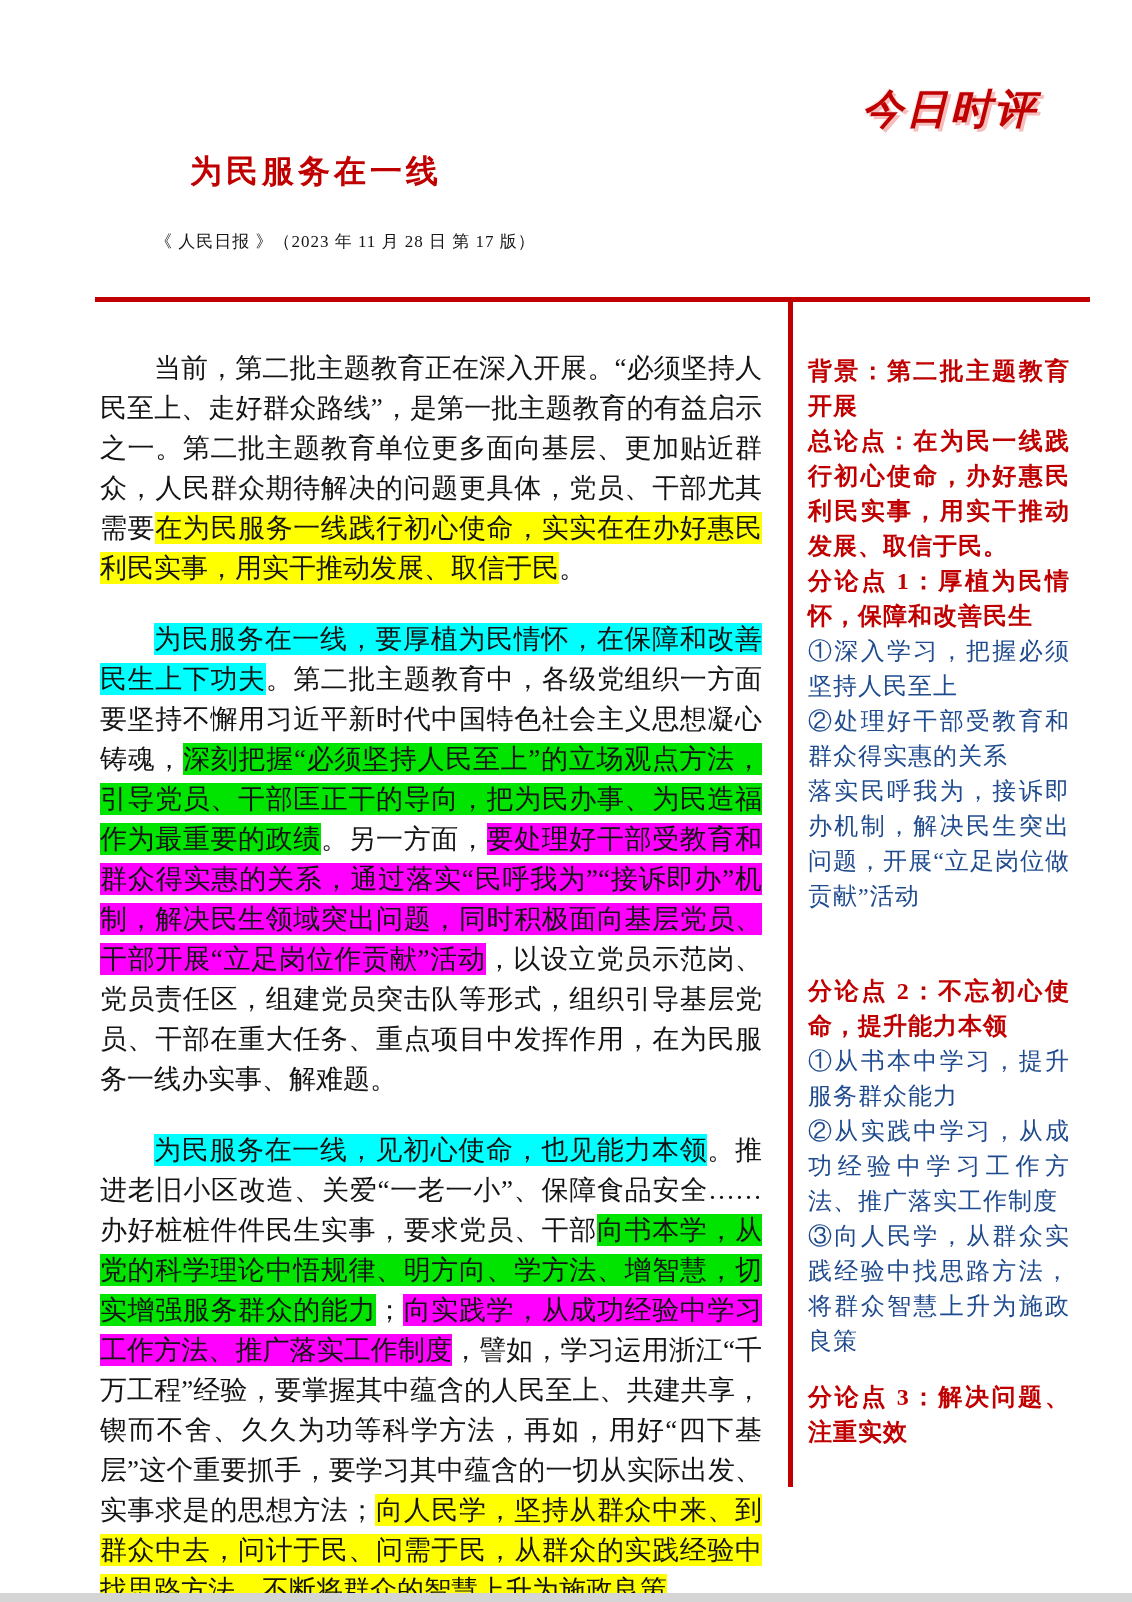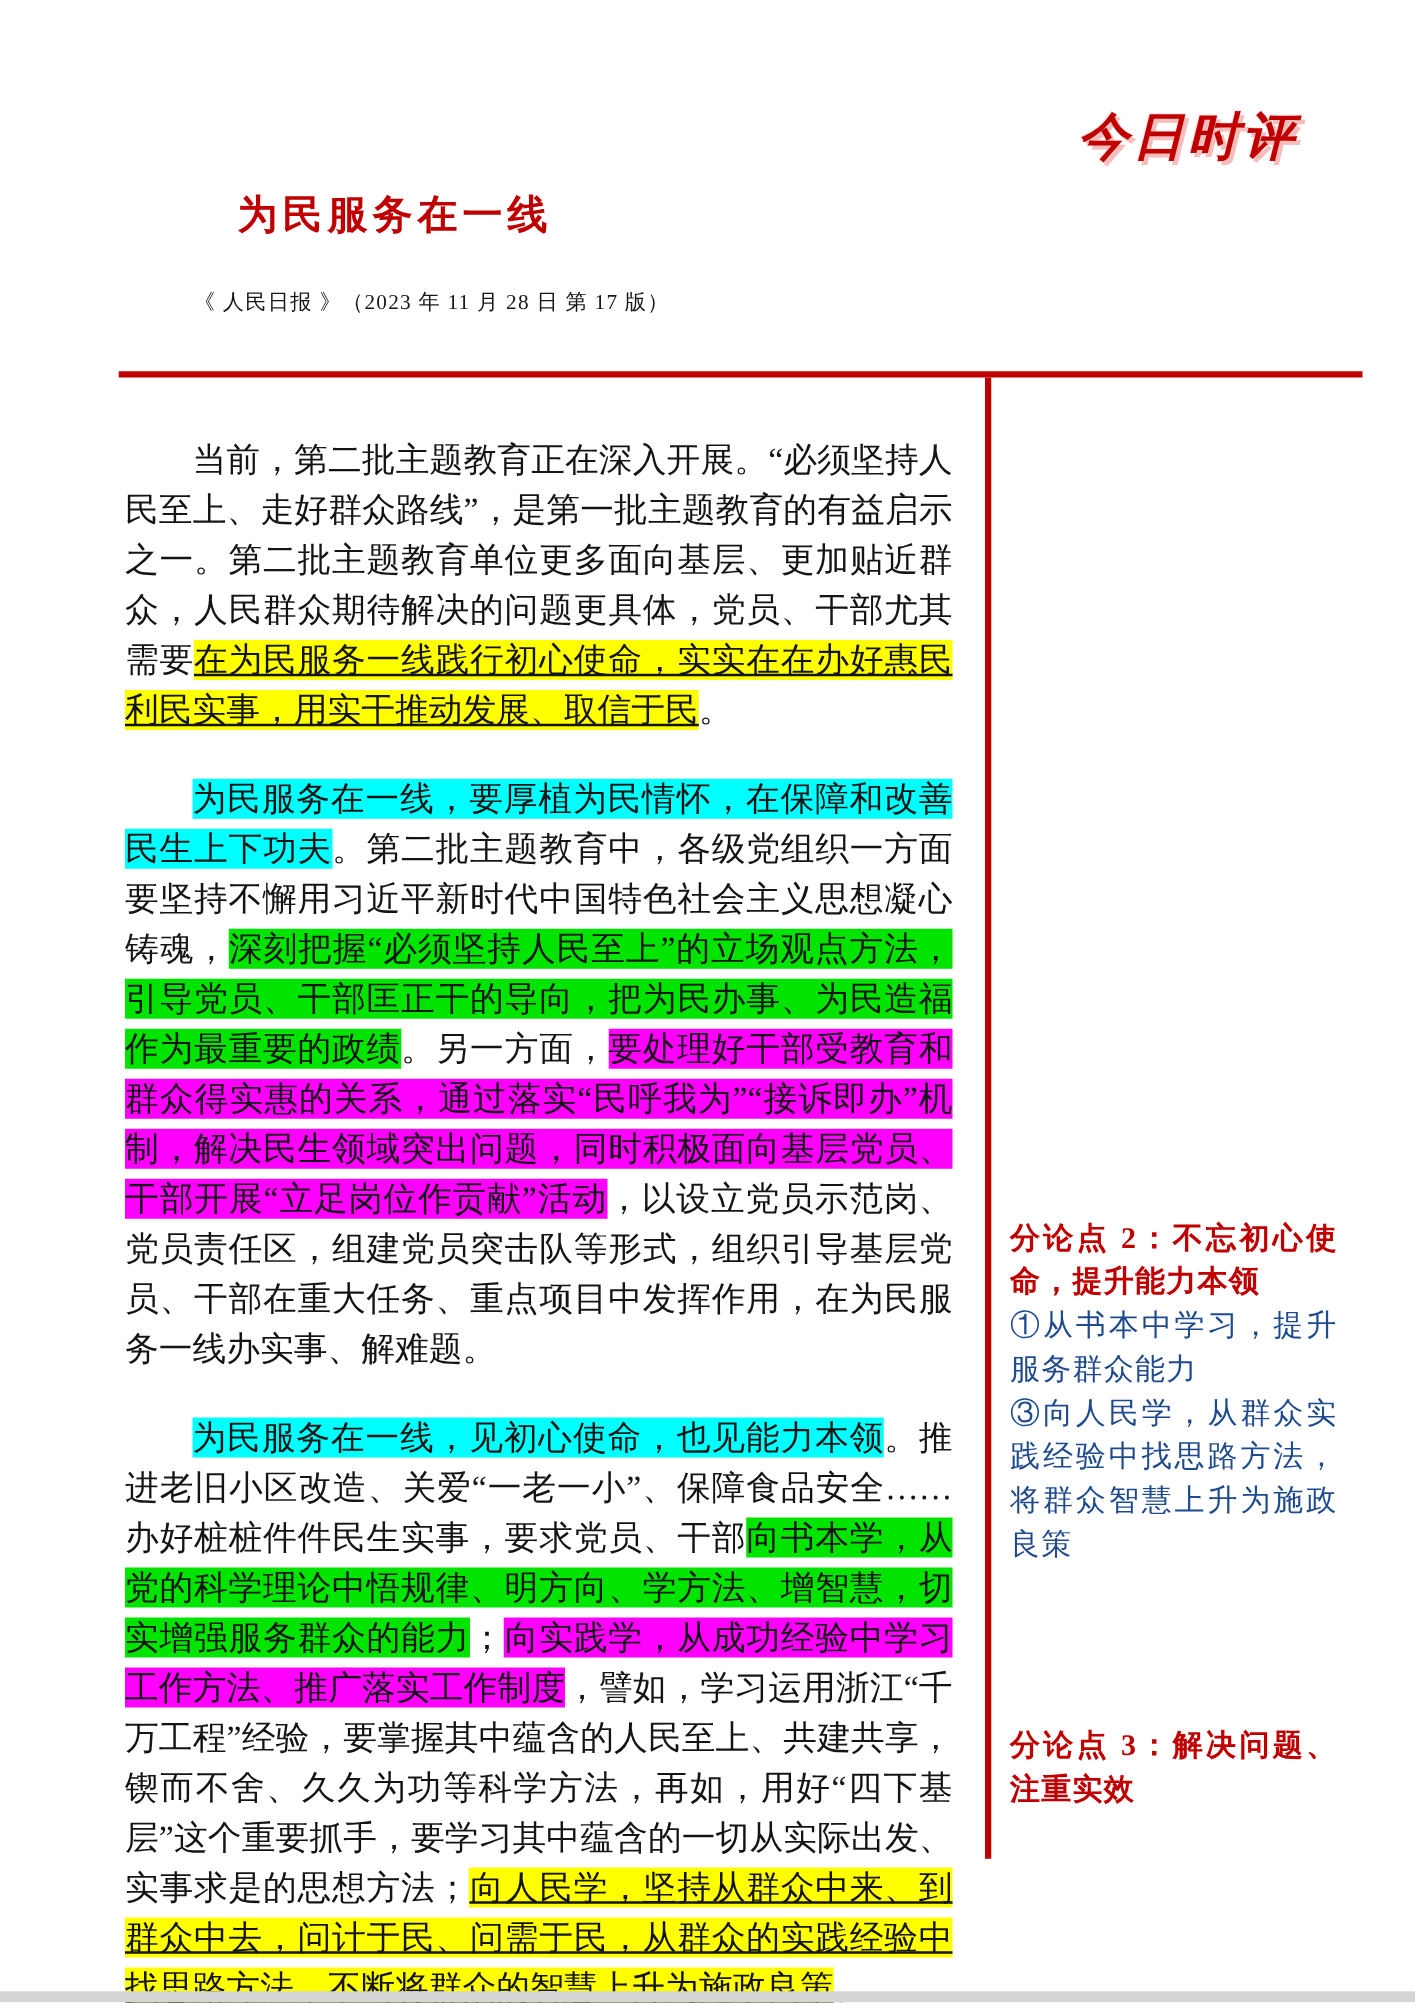--- a/index.html
+++ b/index.html
@@ -33,21 +33,21 @@
     background:var(--accent,#c00000);
   }
   .leftcol{
     position:absolute;top:302px;left:100px;width:662px;
     font-size:27px;line-height:40px;color:#141414;text-align:justify;
   }
   .leftcol p{margin:0;text-indent:2em;}
   .leftcol p.p1{margin-top:46px;}
   .leftcol p + p{margin-top:31px;}
   .hl{padding:1px 0;}
-  .hl-yellow{background:var(--hl-y,#ffff00);text-decoration:underline;}
+  .hl-yellow{background:var(--hl-y,#ffff00);}
   .hl-cyan{background:var(--hl-c,#00ffff);}
   .hl-green{background:var(--hl-g,#00e400);}
   .hl-magenta{background:var(--hl-m,#ff00ff);}
   .rightcol{
     position:absolute;top:302px;left:808px;width:262px;height:1185px;
     font-size:24px;line-height:35px;letter-spacing:1px;text-align:justify;
   }
   .ann-block{position:absolute;left:0;width:262px;}
   .blk1{top:52px;}
   .blk2{top:672px;}
@@ -72,23 +72,32 @@
 <div class="vline"></div>
 
 <div class="leftcol">
   <p class="p1"><span>当前，第二批主题教育正在深入开展。“必须坚持人民至上、走好群众路线”，是第一批主题教育的有益启示之一。第二批主题教育单位更多面向基层、更加贴近群众，人民群众期待解决的问题更具体，党员、干部尤其需要</span><span class="hl hl-yellow">在为民服务一线践行初心使命，实实在在办好惠民利民实事，用实干推动发展、取信于民</span><span>。</span></p>
   <p><span class="hl hl-cyan">为民服务在一线，要厚植为民情怀，在保障和改善民生上下功夫</span><span>。第二批主题教育中，各级党组织一方面要坚持不懈用习近平新时代中国特色社会主义思想凝心铸魂，</span><span class="hl hl-green">深刻把握“必须坚持人民至上”的立场观点方法，引导党员、干部匡正干的导向，把为民办事、为民造福作为最重要的政绩</span><span>。另一方面，</span><span class="hl hl-magenta">要处理好干部受教育和群众得实惠的关系，通过落实“民呼我为”“接诉即办”机制，解决民生领域突出问题，同时积极面向基层党员、干部开展“立足岗位作贡献”活动</span><span>，以设立党员示范岗、党员责任区，组建党员突击队等形式，组织引导基层党员、干部在重大任务、重点项目中发挥作用，在为民服务一线办实事、解难题。</span></p>
   <p><span class="hl hl-cyan">为民服务在一线，见初心使命，也见能力本领</span><span>。推进老旧小区改造、关爱“一老一小”、保障食品安全……办好桩桩件件民生实事，要求党员、干部</span><span class="hl hl-green">向书本学，从党的科学理论中悟规律、明方向、学方法、增智慧，切实增强服务群众的能力</span><span>；</span><span class="hl hl-magenta">向实践学，从成功经验中学习工作方法、推广落实工作制度</span><span>，譬如，学习运用浙江“千万工程”经验，要掌握其中蕴含的人民至上、共建共享，锲而不舍、久久为功等科学方法，再如，用好“四下基层”这个重要抓手，要学习其中蕴含的一切从实际出发、实事求是的思想方法；</span><span class="hl hl-yellow">向人民学，坚持从群众中来、到群众中去，问计于民、问需于民，从群众的实践经验中找思路方法，不断将群众的智慧上升为施政良策</span><span>。</span></p>
 
 </div>
 
 <div class="rightcol">
+  <div class="ann-block blk1">
+      <div class="ann-line ann-red">背景：第二批主题教育开展</div>
+      <div class="ann-line ann-red">总论点：在为民一线践行初心使命，办好惠民利民实事，用实干推动发展、取信于民。</div>
+      <div class="ann-line ann-red">分论点 1：厚植为民情怀，保障和改善民生</div>
+      <div class="ann-line ann-blue">①深入学习，把握必须坚持人民至上</div>
+      <div class="ann-line ann-blue">②处理好干部受教育和群众得实惠的关系</div>
+      <div class="ann-line ann-blue">落实民呼我为，接诉即办机制，解决民生突出问题，开展“立足岗位做贡献”活动</div>
+    </div>
   <div class="ann-block blk2">
       <div class="ann-line ann-red">分论点 2：不忘初心使命，提升能力本领</div>
       <div class="ann-line ann-blue">①从书本中学习，提升服务群众能力</div>
+      <div class="ann-line ann-blue">②从实践中学习，从成功经验中学习工作方法、推广落实工作制度</div>
       <div class="ann-line ann-blue">③向人民学，从群众实践经验中找思路方法，将群众智慧上升为施政良策</div>
     </div>
   <div class="ann-block blk3">
       <div class="ann-line ann-red">分论点 3：解决问题、注重实效</div>
     </div>
 </div>
 
 <div class="footer-bar"></div>
 
 </body></html>

